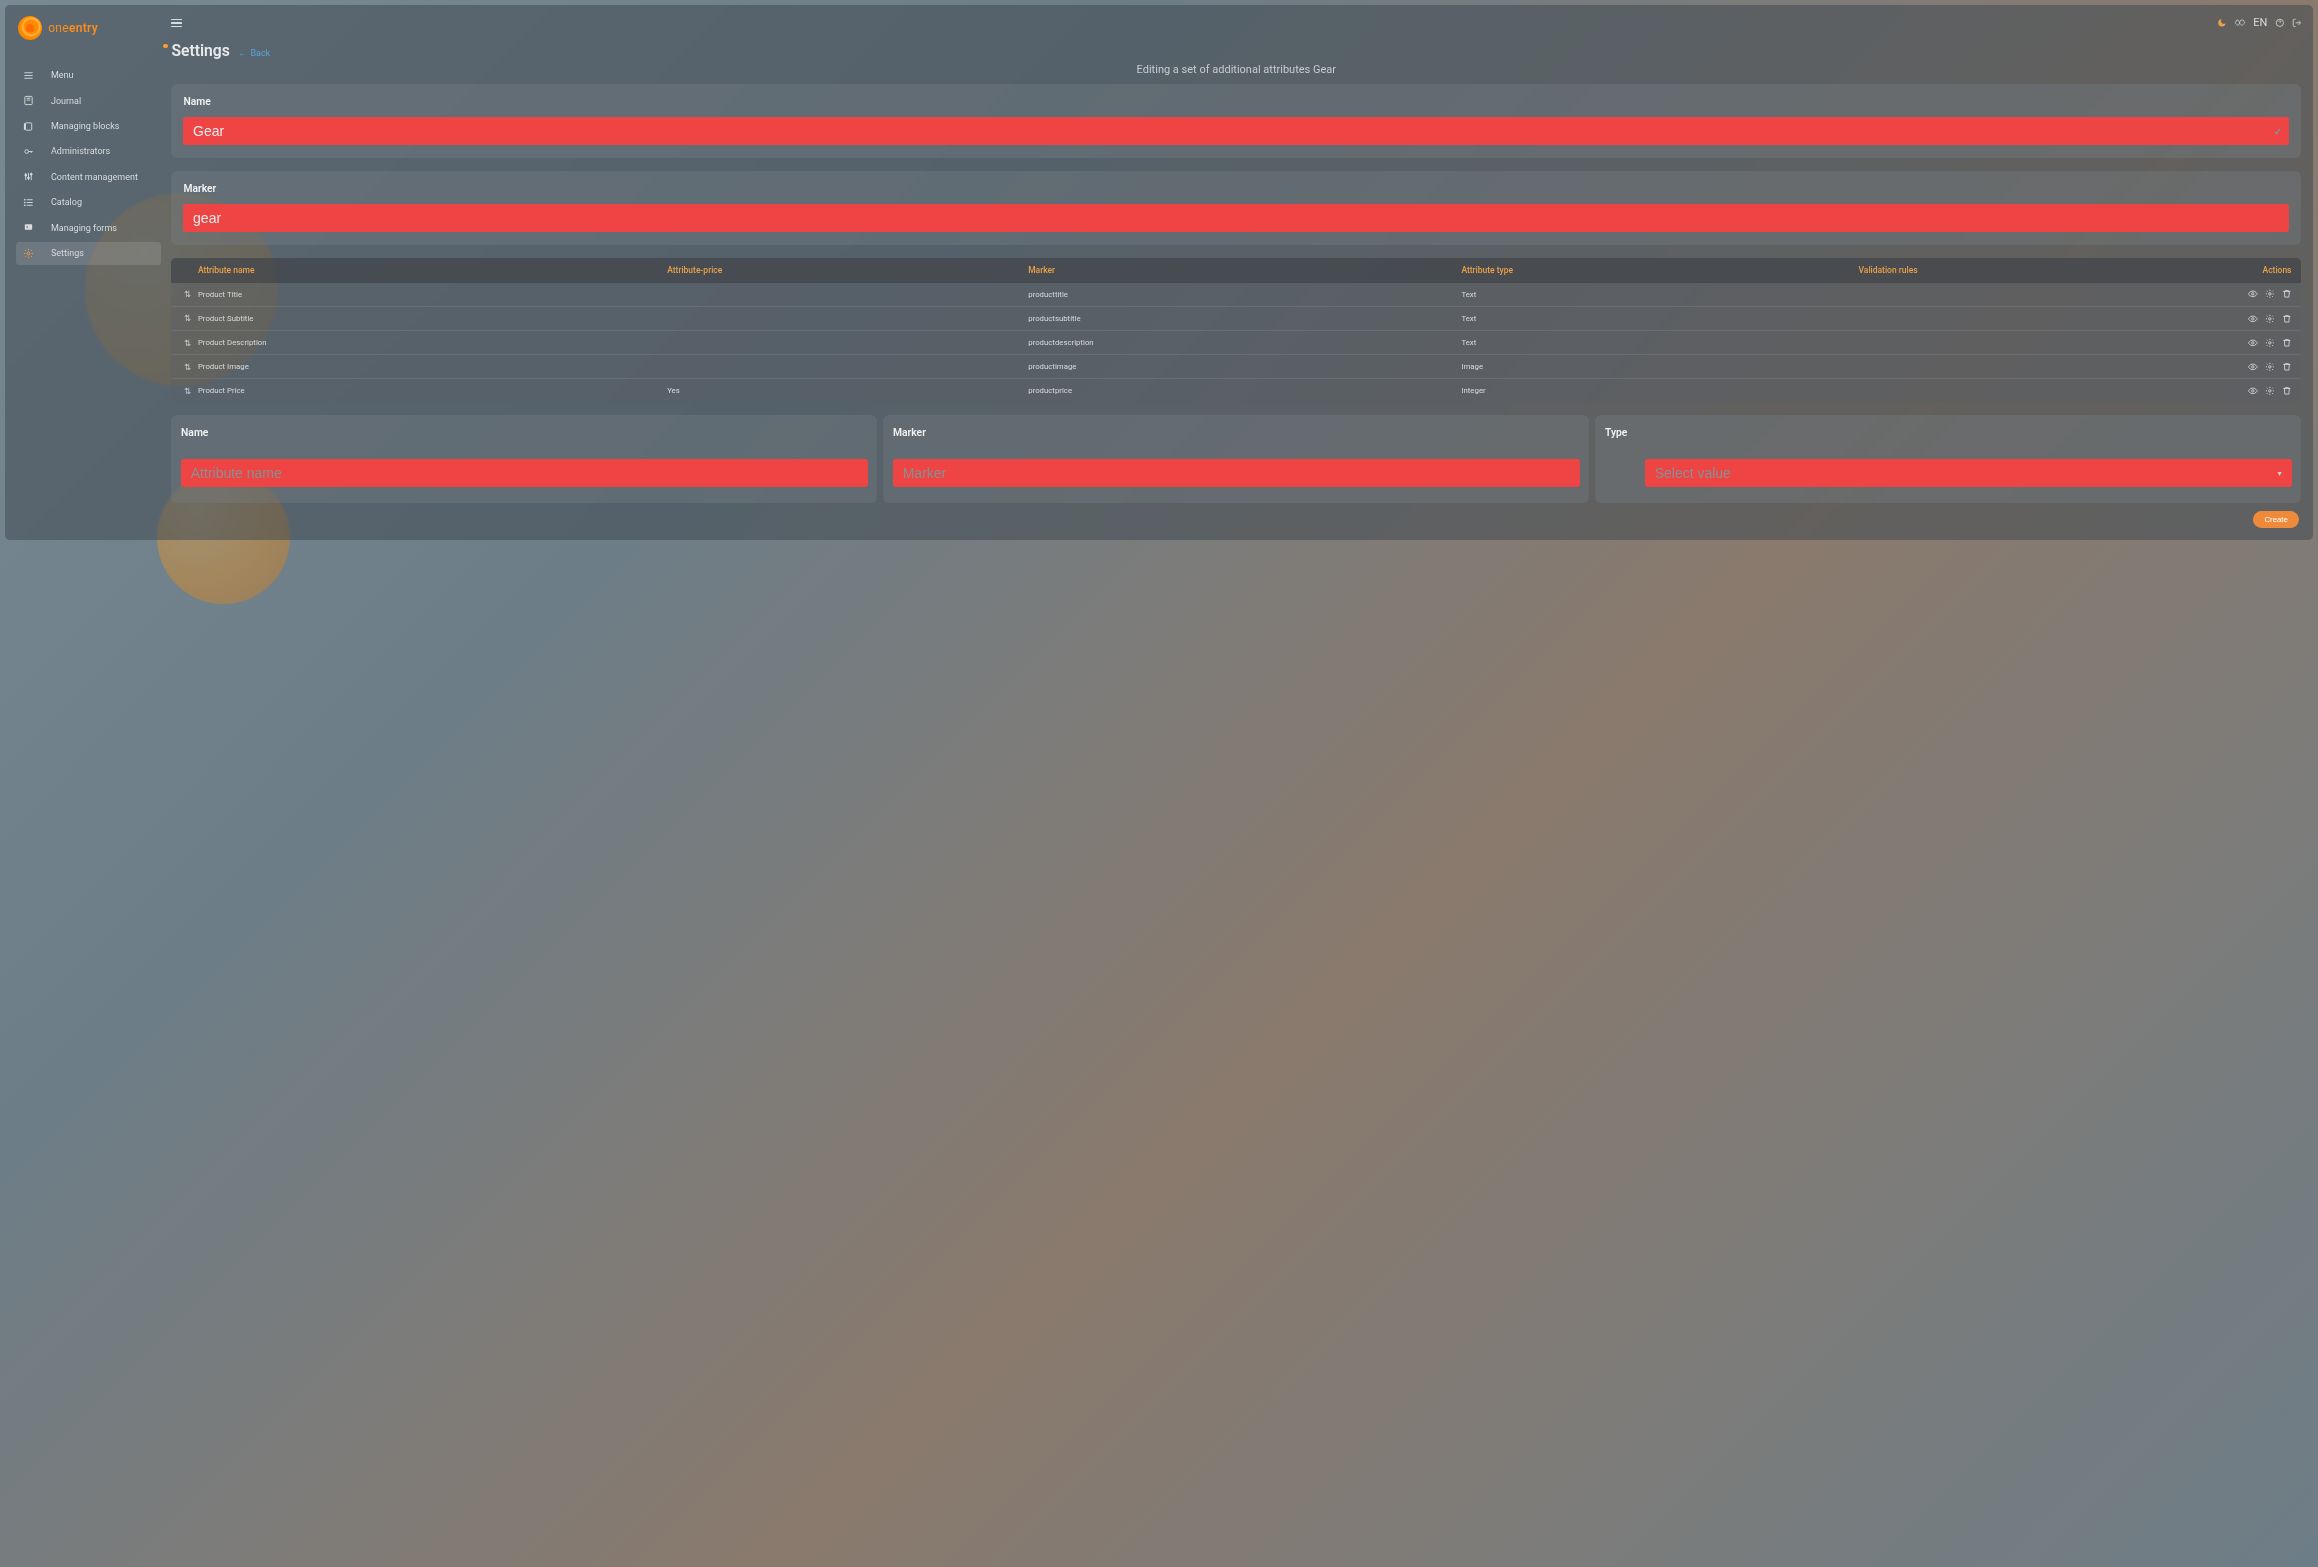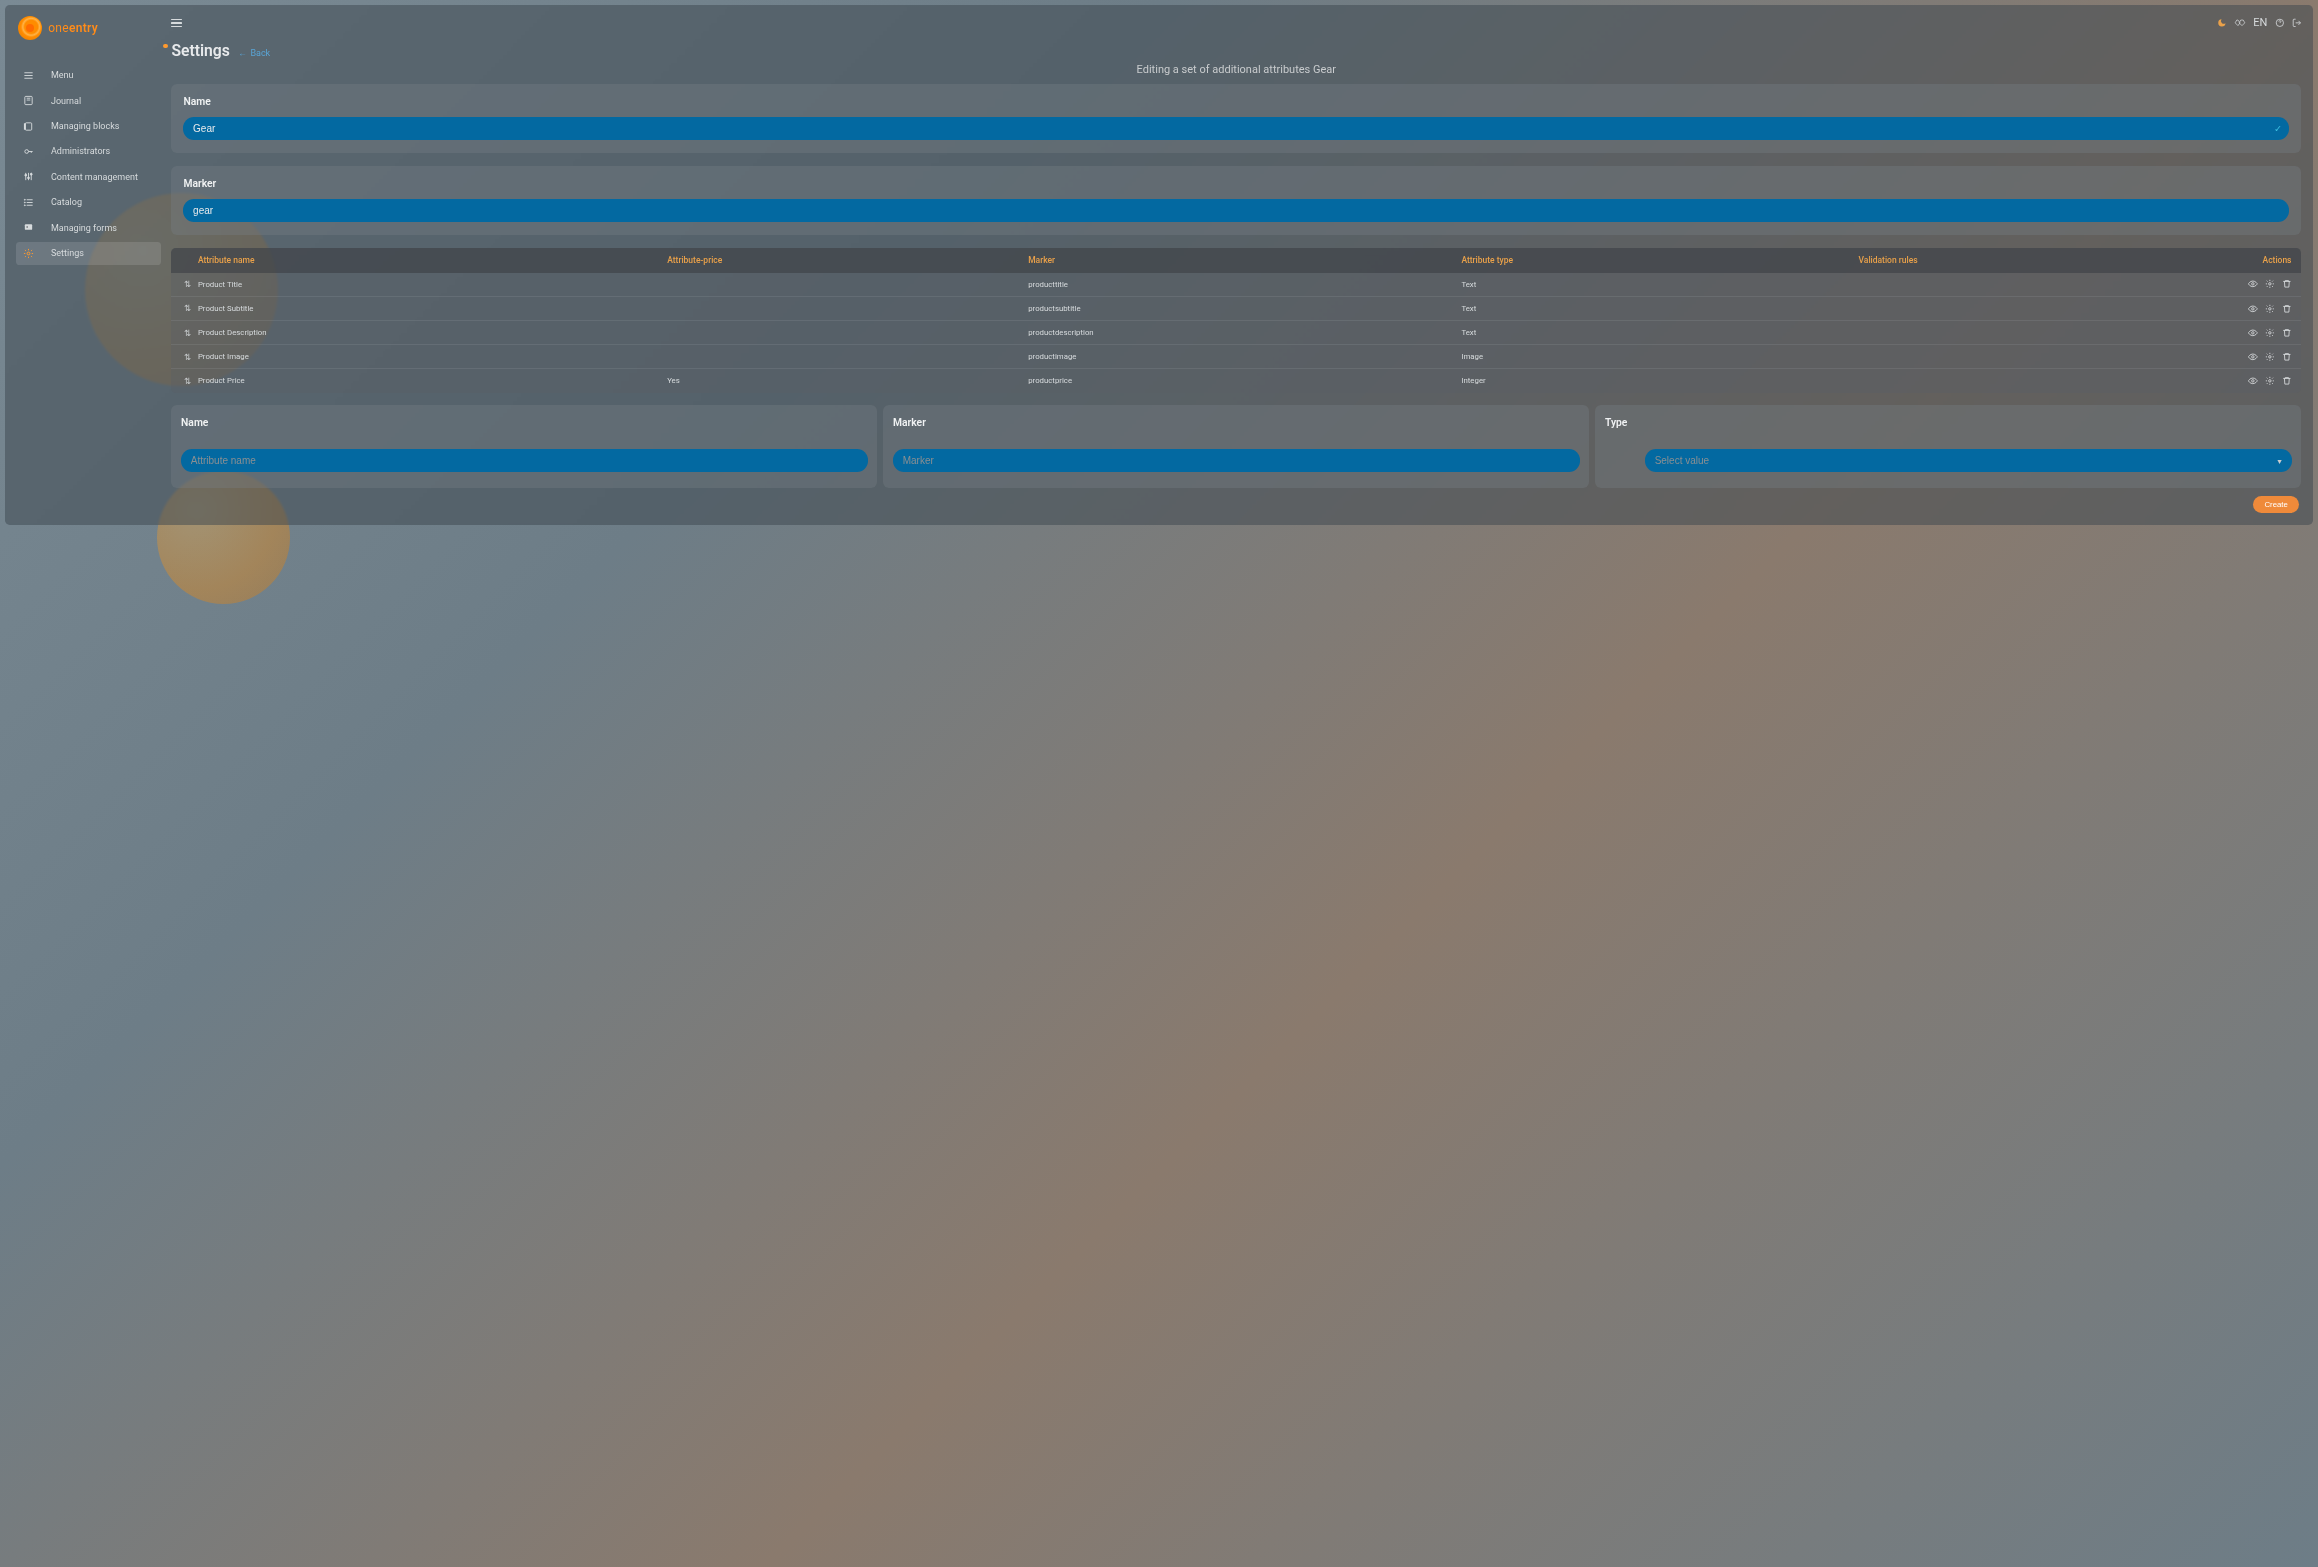--- a/index.html
+++ b/index.html
@@ -78,22 +78,22 @@
 
   .panel {
     background: rgba(120,128,134,0.35);
     border-radius: 6px;
     padding: 11px 12px 13.3px 12px;
     margin-bottom: 13.3px;
   }
   .panel-label { color: #f0f2f3; font-size: 10.3px; font-weight: 600; margin-bottom: 8.5px; }
   .field-wrap { position: relative; }
   .text-field {
-    width: 100%; background: #0369a1; border: none; border-radius: 11px;
-    padding: 6px 23px 6px 9.7px; color: #e8eaec; font-size: 10px;
+    width: 100%; background: #ef4444; border: none; border-radius: 3px;
+    padding: 6px 23px 6px 9.7px; color: #e8eaec; font-size: 14px;
   }
   .text-field::placeholder { color: #8a8f92; }
   .field-check {
     position: absolute; right: 7.2px; top: 50%; transform: translateY(-50%);
     color: #3dbde0; font-size: 9.7px;
   }
 
   
   .table-panel { background: rgba(90,96,102,0.4); border-radius: 4.8px; overflow: hidden; margin-bottom: 12px; }
   .thead, .trow { display: grid; grid-template-columns: 20.5px 1.3fr 1fr 1.2fr 1.1fr 1fr 72px; align-items: center; }

